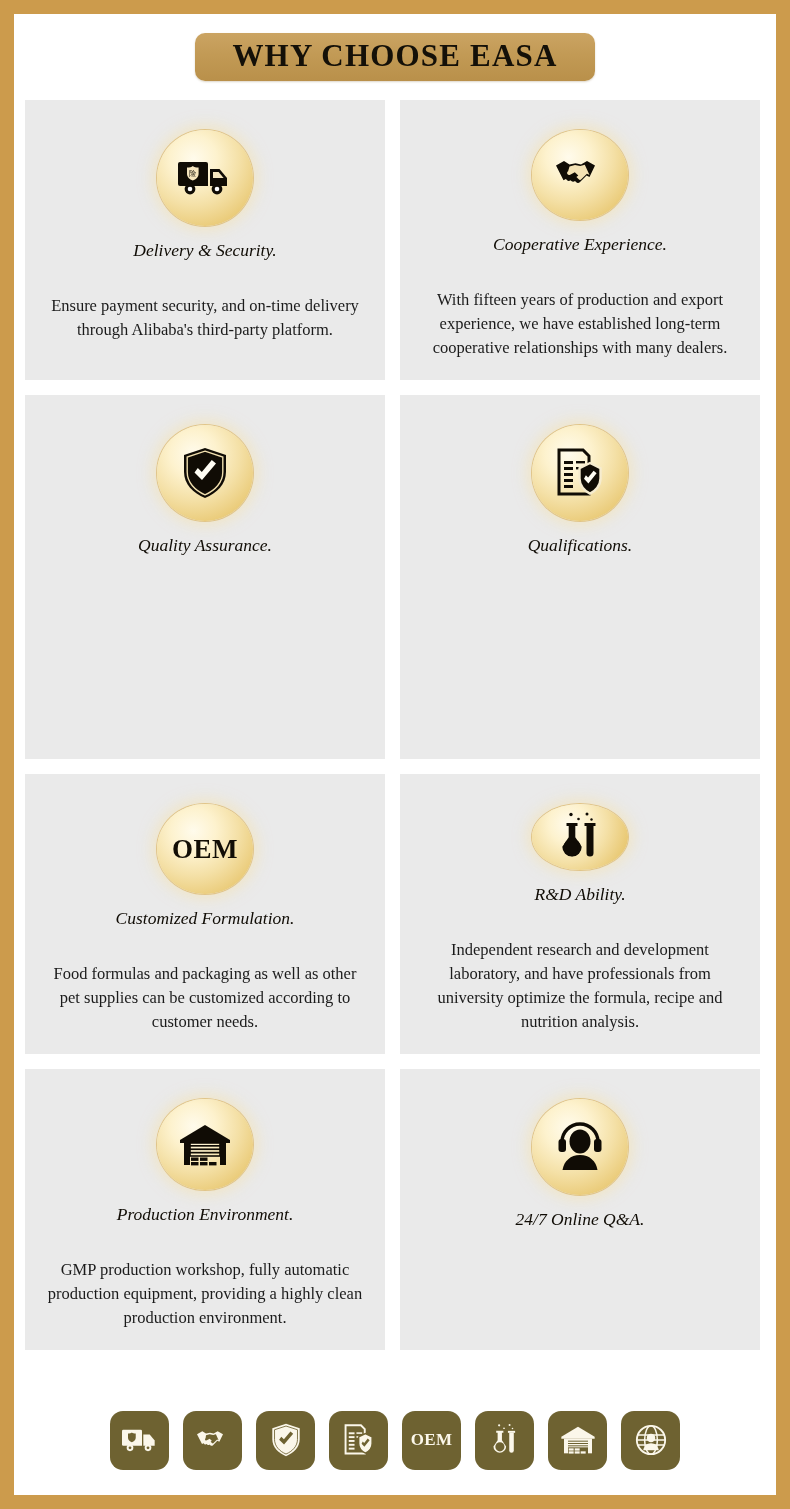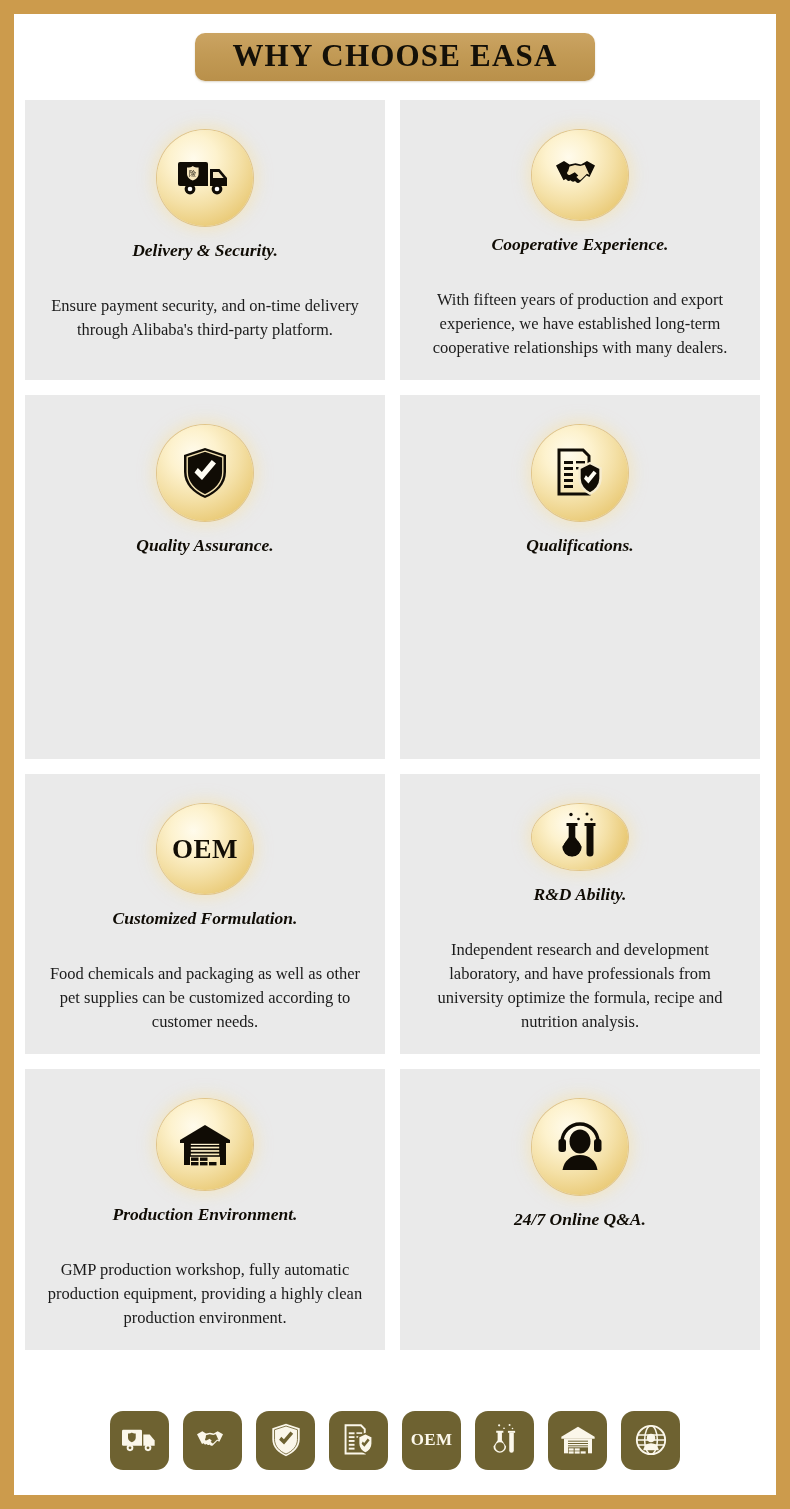--- a/index.html
+++ b/index.html
@@ -113,21 +113,21 @@
     z-index: 2;
     font-family: "Liberation Serif", "DejaVu Serif", serif;
     font-weight: bold;
     font-size: 27px;
     color: #120E06;
     letter-spacing: .5px;
   }
 
   .card-title {
     font-family: "Liberation Serif", "DejaVu Serif", serif;
-    font-weight: bold;
+    font-weight: normal;
     font-style: italic;
     font-size: 17.5px;
     color: #100C05;
     text-align: center;
     margin-top: 8px;
   }
   .card-body {
     font-family: Liberation Serif, serif;
     font-size: 16.5px;
     line-height: 1.45;
@@ -260,21 +260,21 @@
           <div class="card-title">Qualifications.</div>
         </div>
       </div>
 
       <div class="row r3">
         <div class="card">
           <div class="medal">
             <span class="oem-text">OEM</span>
           </div>
           <div class="card-title">Customized Formulation.</div>
-          <div class="card-body">Food chemicals and packaging as well as other pet supplies can be customized according to customer needs.</div>
+          <div class="card-body">Food formulas and packaging as well as other pet supplies can be customized according to customer needs.</div>
         </div>
 
         <div class="card">
           <div class="medal">
             <span class="glyph">
               <svg width="46" height="52" viewBox="0 0 46 52">
                 <g fill="#100C05">
                   <circle cx="14" cy="3.5" r="1.7"></circle>
                     <circle cx="21.5" cy="8" r="1.3"></circle>
                   <circle cx="30" cy="3" r="1.5"></circle>

